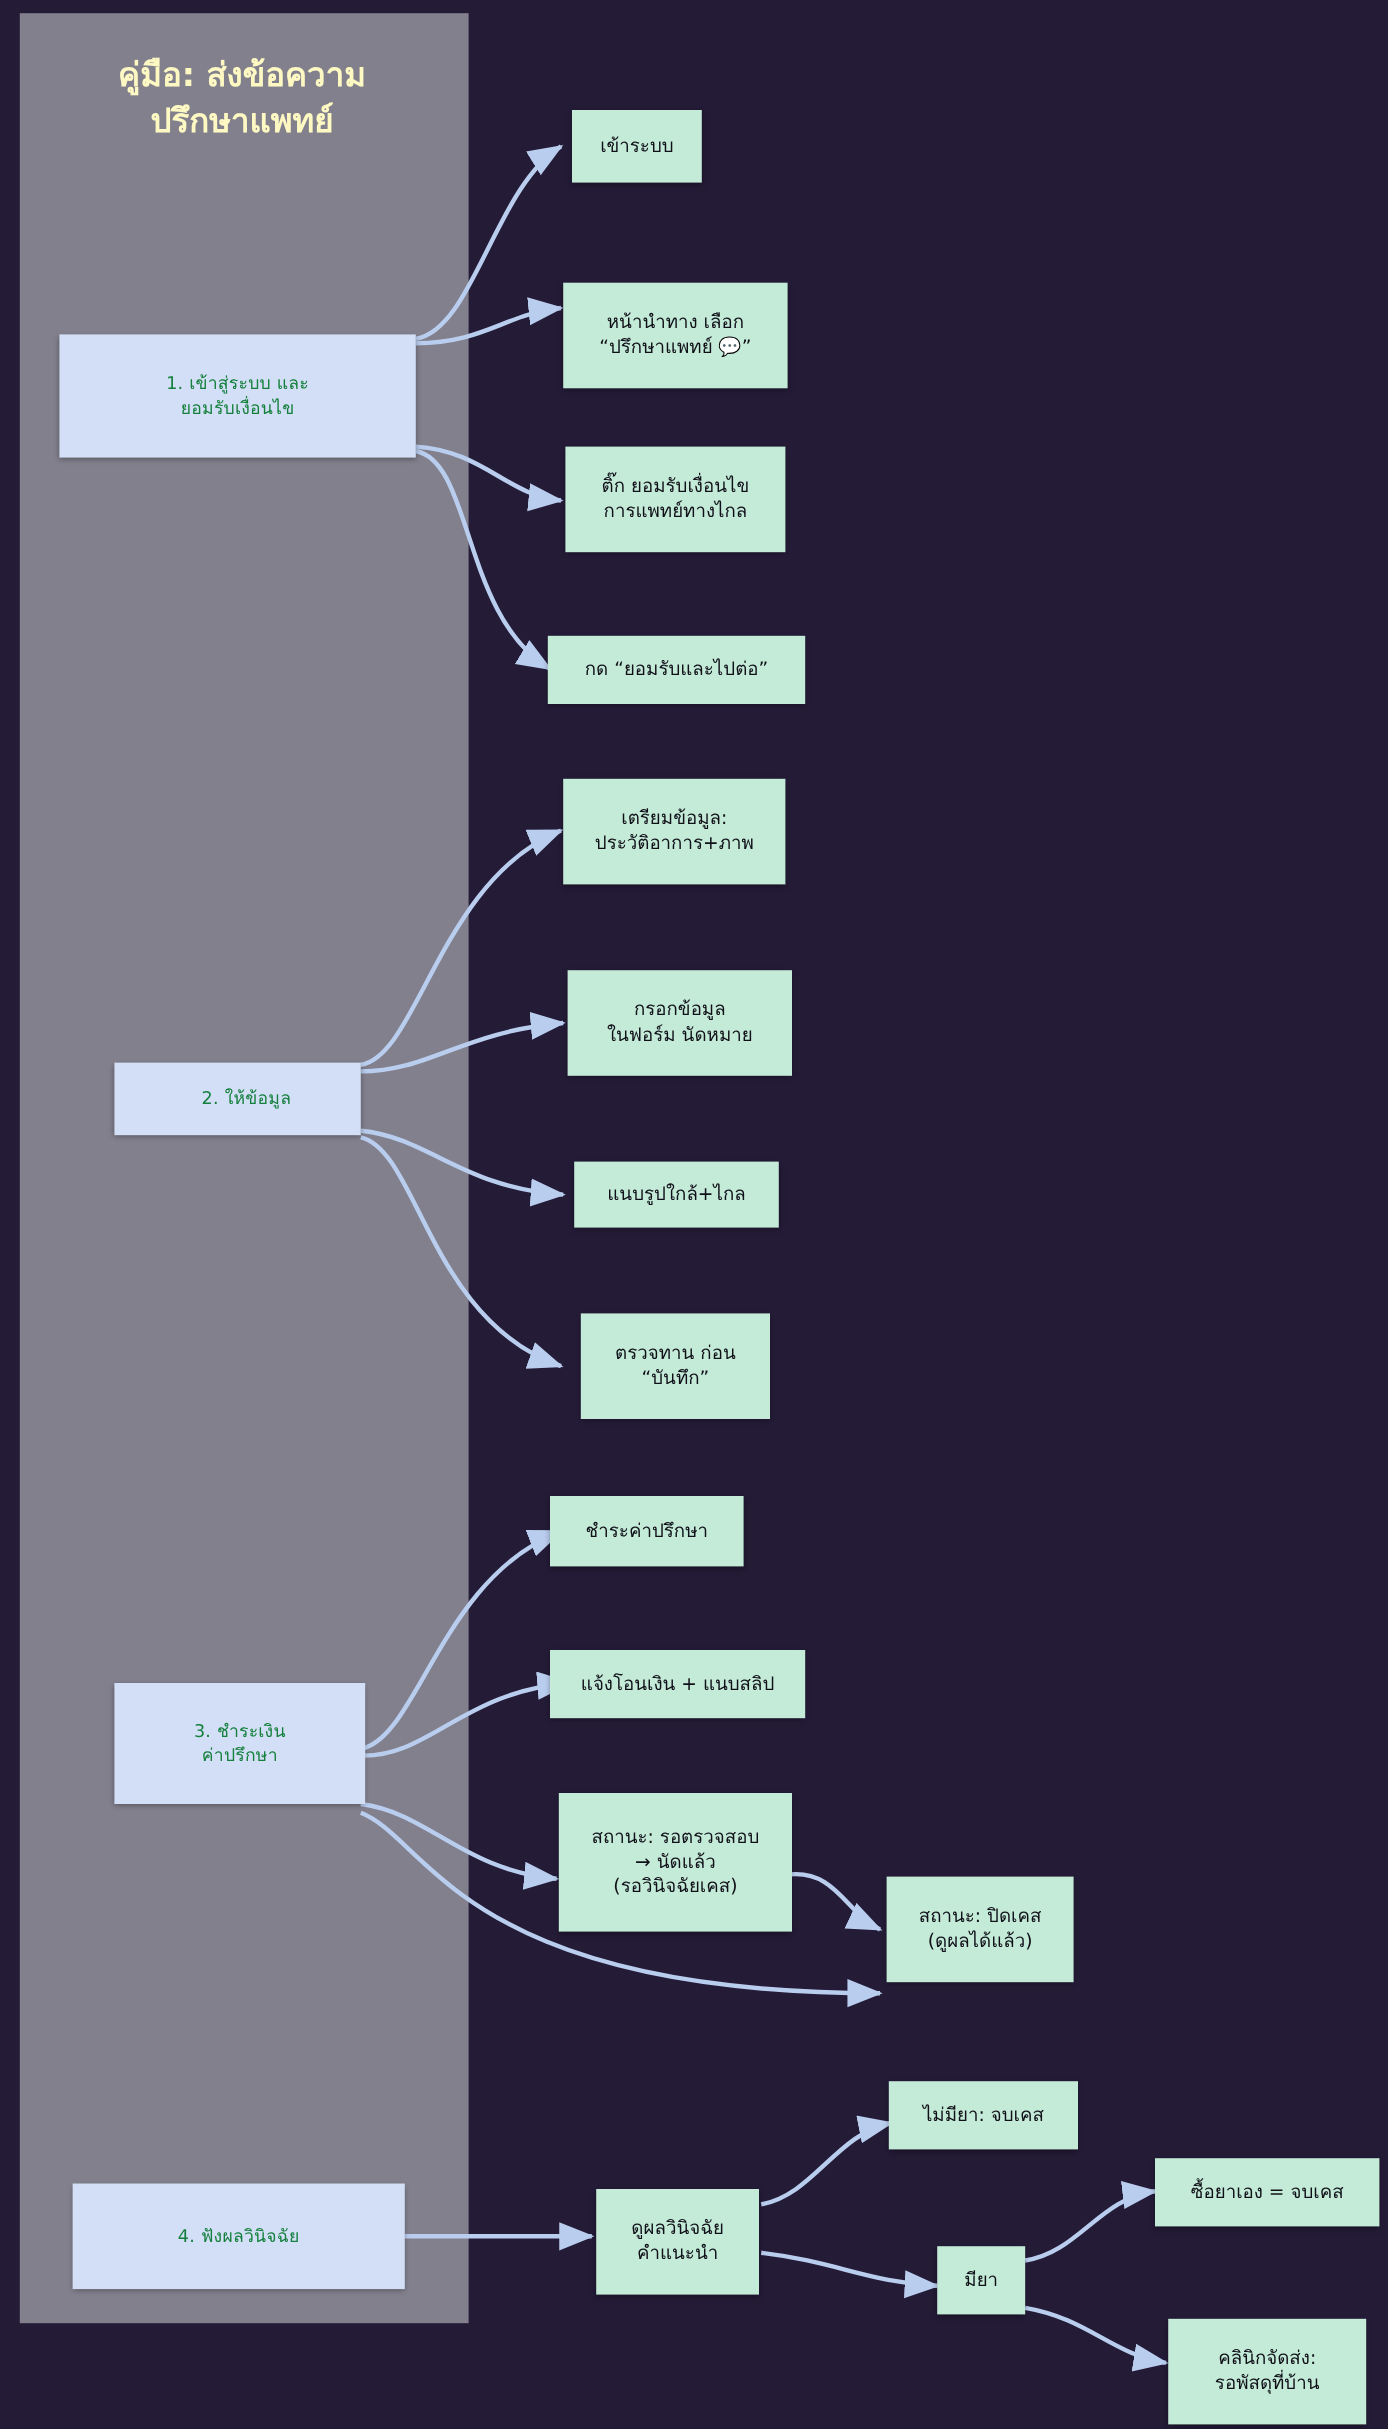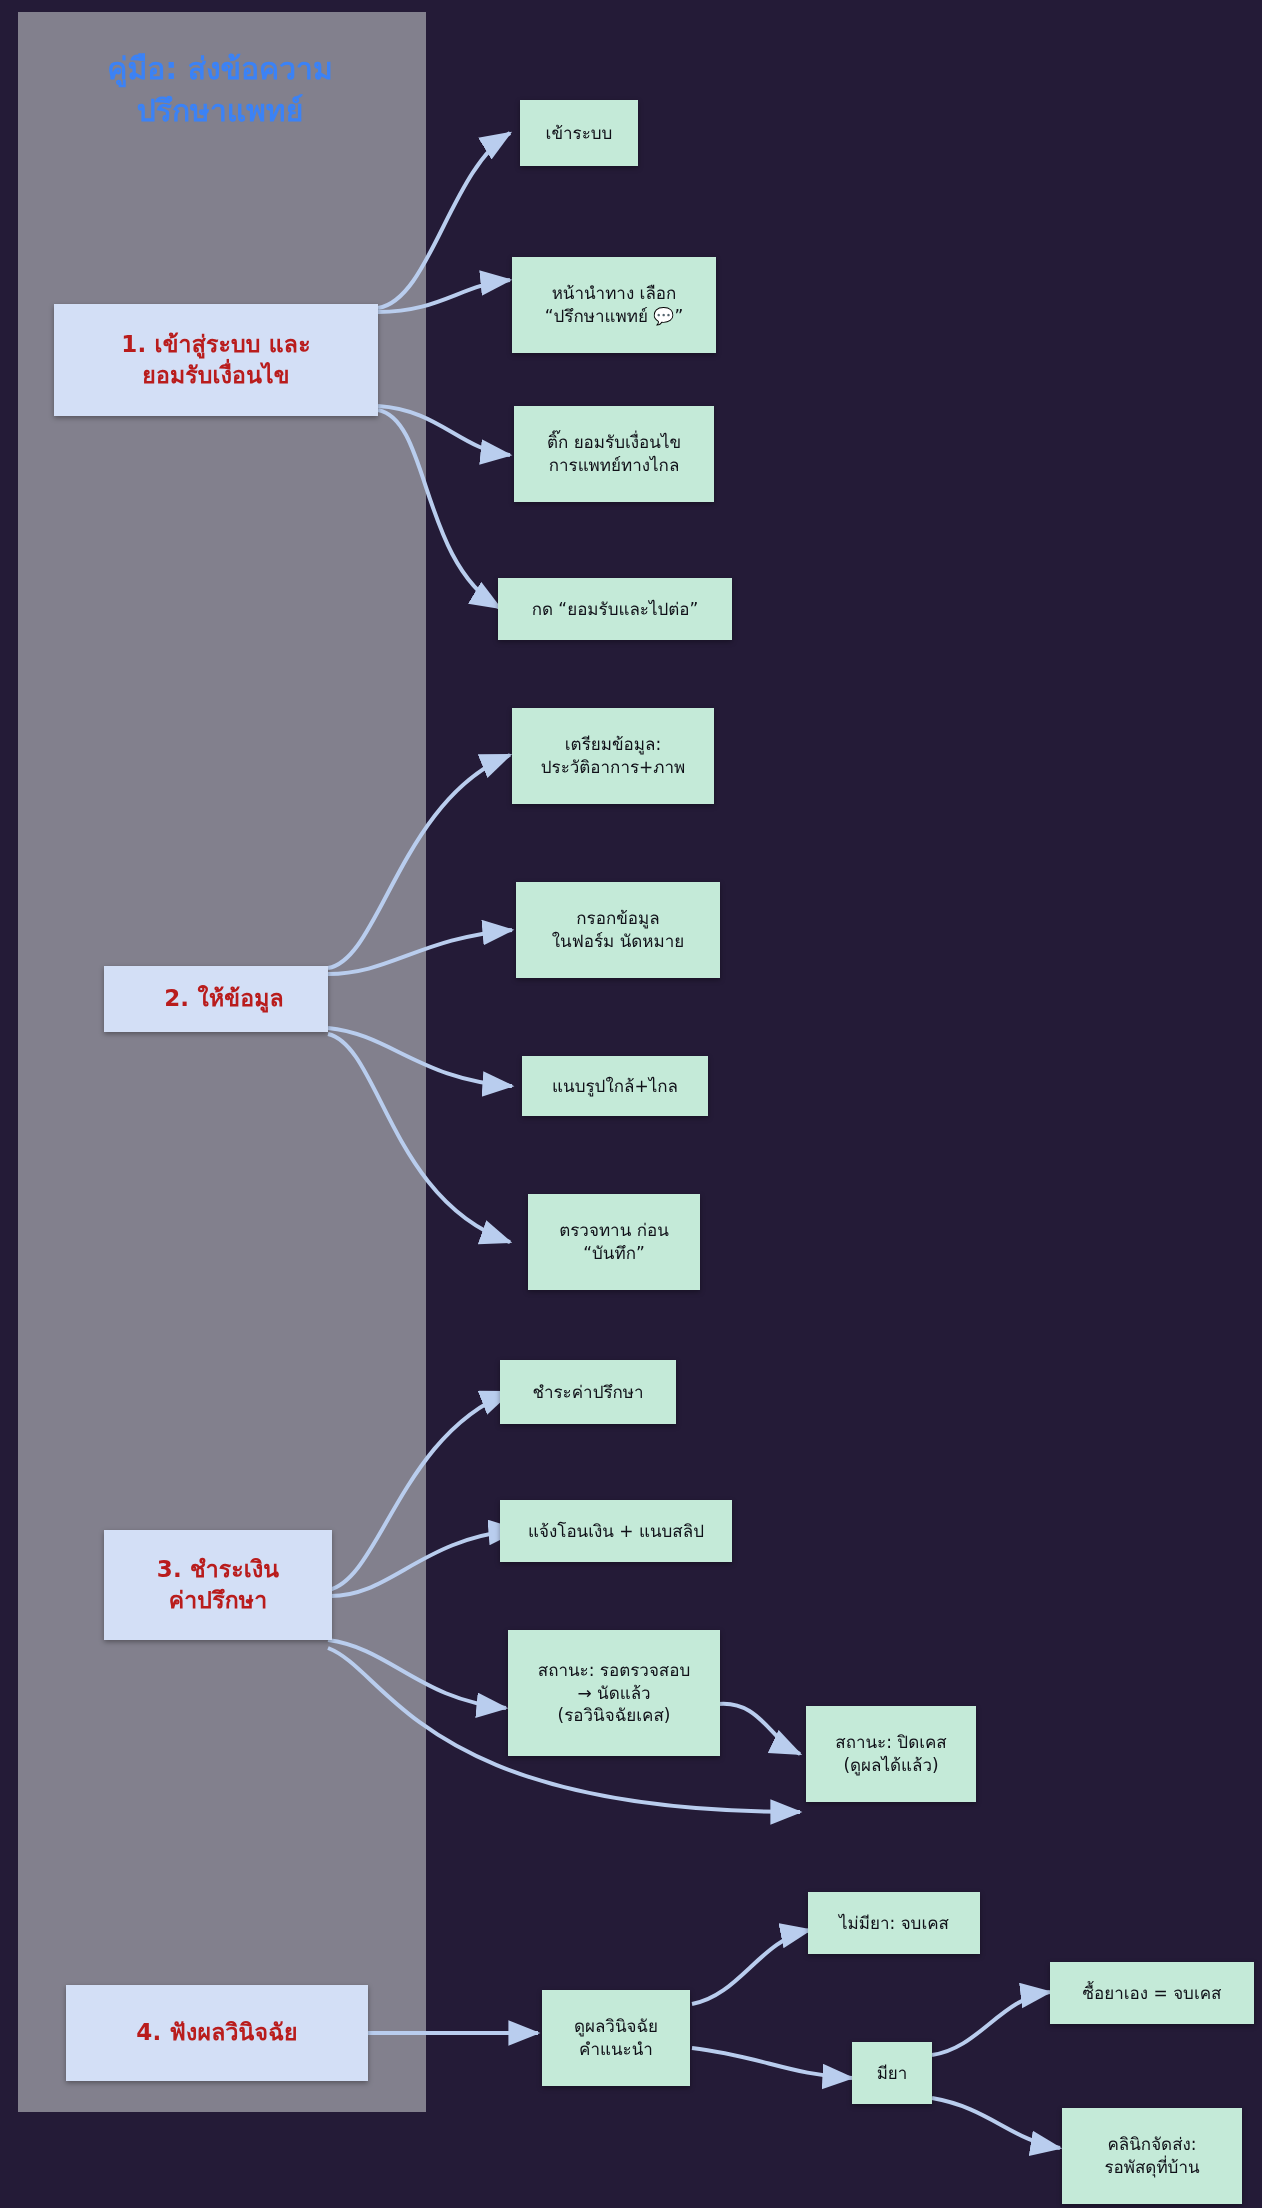--- a/index.html
+++ b/index.html
@@ -48,28 +48,28 @@
     box-shadow: 0 2px 5px rgba(0,0,0,0.35);
   }
   .node.green {
     background: #c4ead8;
     color: #101018;
     font-size: 17px;
     font-weight: 400;
   }
   .node.blue {
     background: #d3dff6;
-    color: #b91c1c;
-    font-size: 23px;
-    font-weight: bold;
+    color: #15803d;
+    font-size: 16px;
+    font-weight: normal;
     letter-spacing: 0.2px;
   }
   .title {
     position: absolute;
-    color: #3b82f6;
+    color: #fef9c3;
     font-size: 30px;
     font-weight: bold;
     text-align: center;
     line-height: 1.4;
     white-space: pre-line;
   }
 </style>
 </head>
 <body>
 

